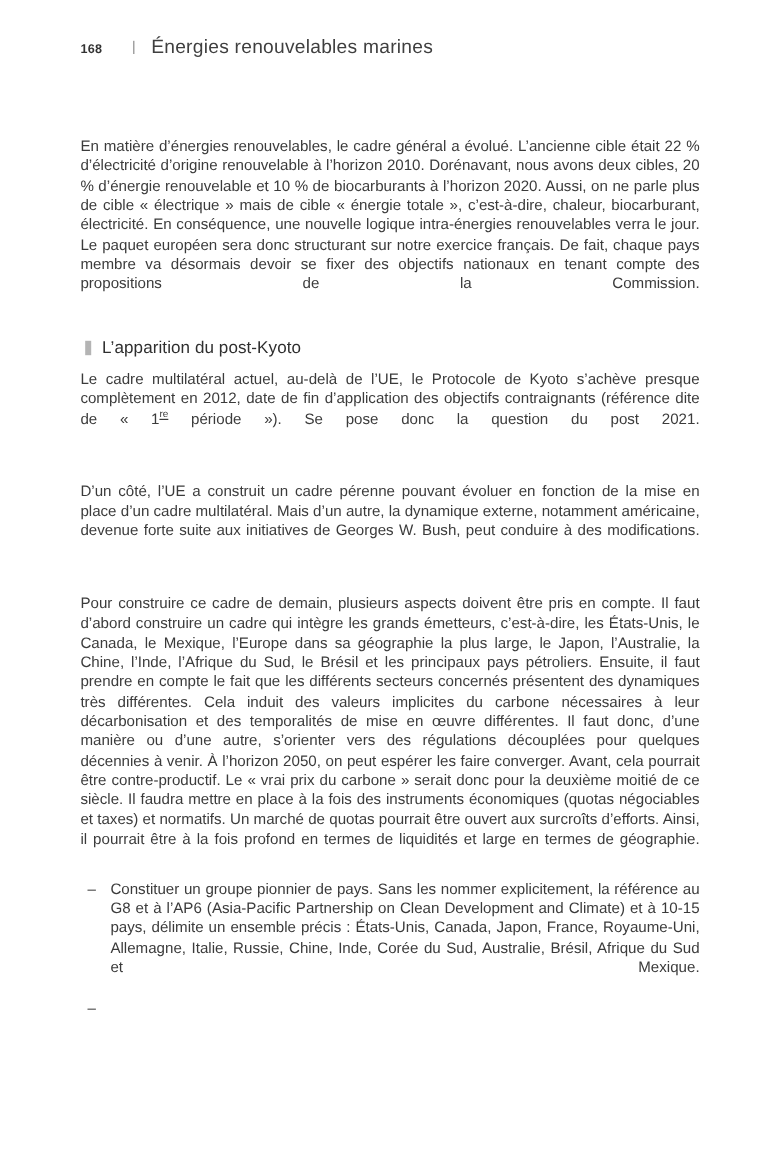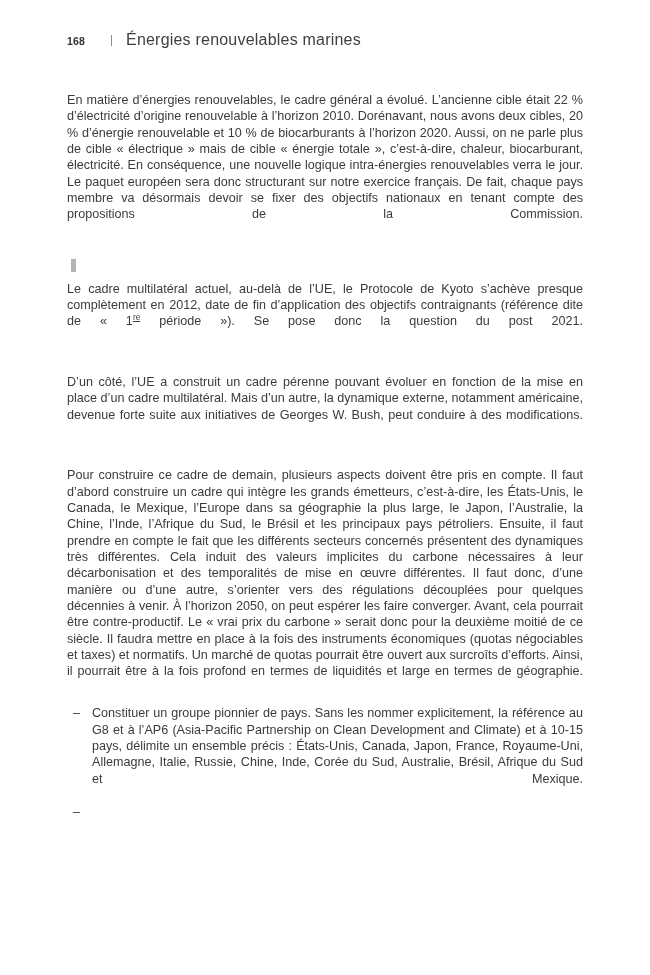--- a/index.html
+++ b/index.html
@@ -58,21 +58,21 @@
   .running-head .title {
     font-size: 16px;
     color: #3f3f3f;
     white-space: nowrap;
   }
 
   
   .content {
     position: absolute;
     left: 67px;
-    top: 92px;
+    top: 114px;
     width: 516px;
   }
 
   p.body-text {
     margin: 0 0 0 0;
     font-size: 12.6px;
     line-height: 16.35px;
     text-align: justify;
     text-justify: inter-word;
     color: #3b3b3b;
@@ -160,20 +160,21 @@
     <span class="rule"></span>
     <span class="title">Énergies renouvelables marines</span>
   </div>
 
   <div class="content">
 
     <p class="body-text">En matière d’énergies renouvelables, le cadre général a évolué. L’ancienne cible était 22 % d’électricité d’origine renouvelable à l’horizon 2010. Dorénavant, nous avons deux cibles, 20 % d’énergie renouvelable et 10 % de biocarburants à l’horizon 2020. Aussi, on ne parle plus de cible « électrique » mais de cible « énergie totale », c’est-à-dire, chaleur, biocarburant, électricité. En conséquence, une nouvelle logique intra-énergies renouvelables verra le jour. Le paquet européen sera donc structurant sur notre exercice français. De fait, chaque pays membre va désormais devoir se fixer des objectifs nationaux en tenant compte des propositions de la Commission.</p>
 
     <h2 class="section-heading">
       <span class="marker"></span>
+      <span>L’apparition du post-Kyoto</span>
     </h2>
 
     <p class="body-text"><span>Le cadre multilatéral actuel, au-delà de l’UE, le Protocole de Kyoto s’achève presque complètement en 2012, date de fin d’application des objectifs contraignants (référence dite de « 1</span><sup class="ord">re</sup><span> période »). Se pose donc la question du post 2021.</span></p>
 
     <p class="body-text">D’un côté, l’UE a construit un cadre pérenne pouvant évoluer en fonction de la mise en place d’un cadre multilatéral. Mais d’un autre, la dynamique externe, notamment américaine, devenue forte suite aux initiatives de Georges W. Bush, peut conduire à des modifications.</p>
 
     <p class="body-text">Pour construire ce cadre de demain, plusieurs aspects doivent être pris en compte. Il faut d’abord construire un cadre qui intègre les grands émetteurs, c’est-à-dire, les États-Unis, le Canada, le Mexique, l’Europe dans sa géographie la plus large, le Japon, l’Australie, la Chine, l’Inde, l’Afrique du Sud, le Brésil et les principaux pays pétroliers. Ensuite, il faut prendre en compte le fait que les différents secteurs concernés présentent des dynamiques très différentes. Cela induit des valeurs implicites du carbone nécessaires à leur décarbonisation et des temporalités de mise en œuvre différentes. Il faut donc, d’une manière ou d’une autre, s’orienter vers des régulations découplées pour quelques décennies à venir. À l’horizon 2050, on peut espérer les faire converger. Avant, cela pourrait être contre-productif. Le « vrai prix du carbone » serait donc pour la deuxième moitié de ce siècle. Il faudra mettre en place à la fois des instruments économiques (quotas négociables et taxes) et normatifs. Un marché de quotas pourrait être ouvert aux surcroîts d’efforts. Ainsi, il pourrait être à la fois profond en termes de liquidités et large en termes de géographie.</p>
 
 
     <ul class="dash-list">

